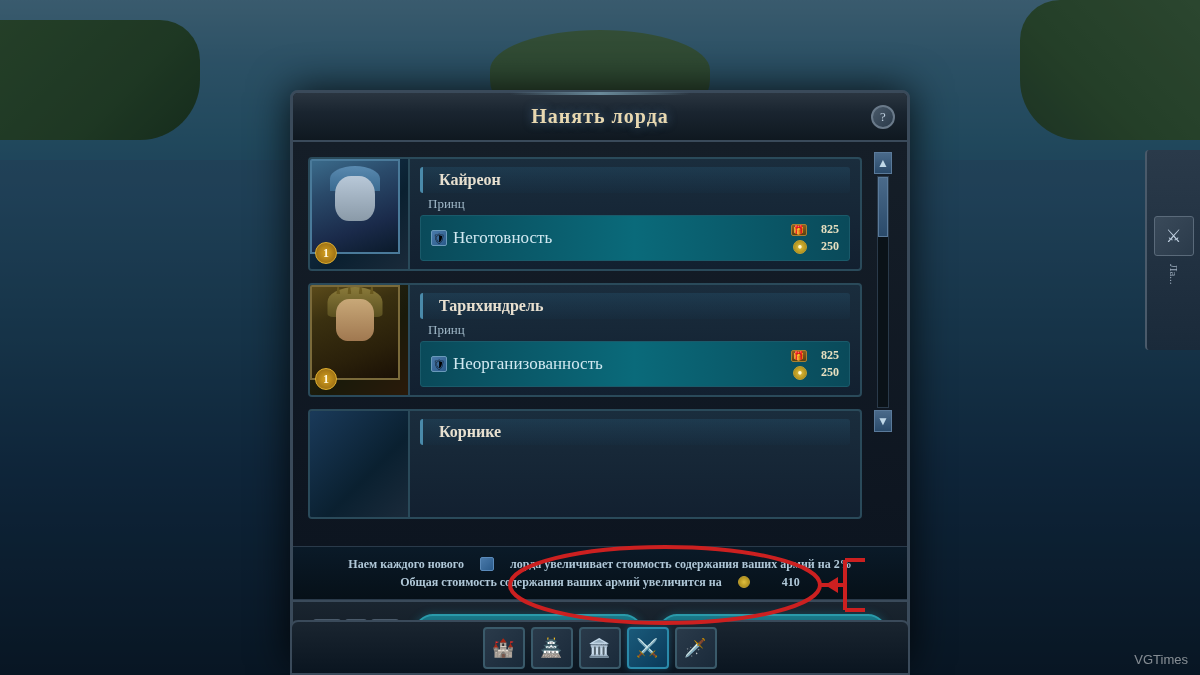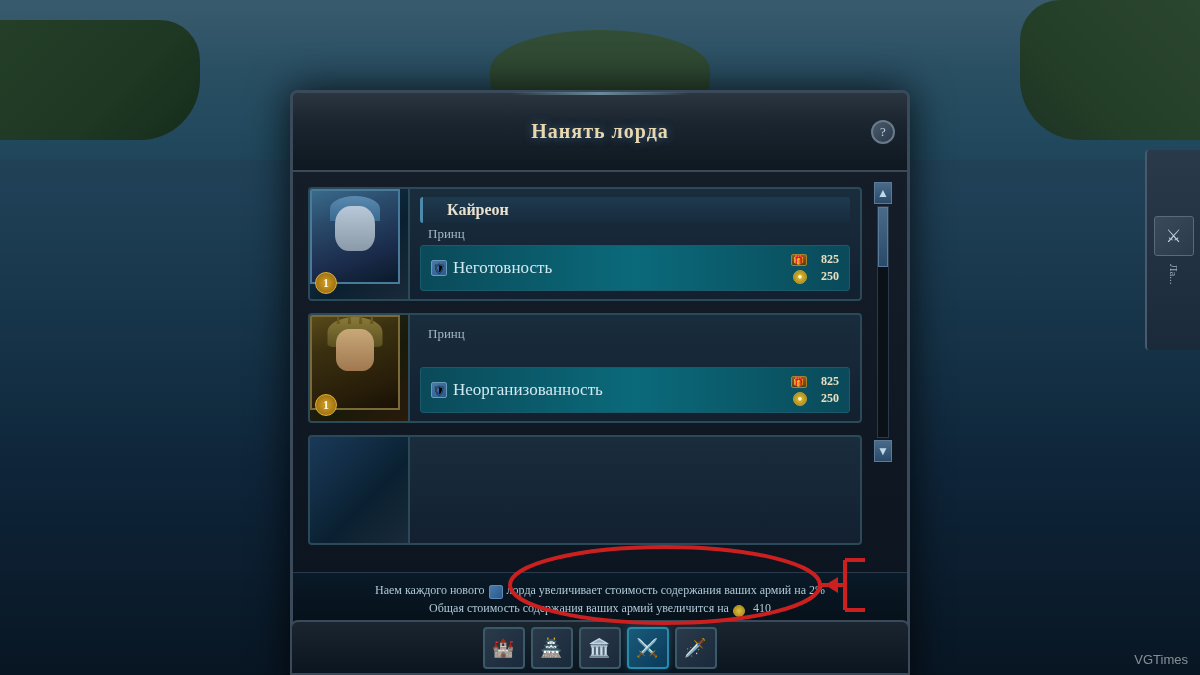--- a/index.html
+++ b/index.html
@@ -100,21 +100,21 @@
       background: linear-gradient(180deg, #1a2530 0%, #0f1820 100%);
       border: 3px solid #3a4a5a;
       border-radius: 8px;
       box-shadow: 0 0 40px rgba(0,0,0,0.8), inset 0 0 20px rgba(0,0,0,0.5);
     }
 
     
     .title-bar {
       background: linear-gradient(180deg, #2a3540 0%, #1a2530 40%, #0f1820 100%);
       border-bottom: 2px solid #3a4a5a;
-      padding: 27px 20px;
+      padding: 12px 20px;
       text-align: center;
       position: relative;
       border-radius: 5px 5px 0 0;
     }
 
     .title-bar::before {
       content: '';
       position: absolute;
       top: -1px; left: 50%; transform: translateX(-50%);
       width: 180px; height: 3px;
@@ -299,21 +299,21 @@
       display: flex;
       flex-direction: column;
       justify-content: space-between;
     }
 
     .lord-name {
       color: #e8e0d0;
       font-size: 16px;
       font-weight: bold;
       background: linear-gradient(180deg, rgba(40,90,120,0.3) 0%, rgba(20,60,90,0.1) 100%);
-      padding: 4px 24px;
+      padding: 4px 16px;
       border-radius: 3px;
       border-left: 3px solid #4a8aaa;
     }
 
     .lord-title {
       color: #a0b8c8;
       font-size: 13px;
       padding: 3px 8px;
     }
 
@@ -404,23 +404,24 @@
     }
 
     .info-text {
       color: #b0c8d8;
       font-size: 12px;
       line-height: 1.5;
     }
 
     .info-text-row {
       display: flex;
-      align-items: flex-end;
+      align-items: center;
       justify-content: center;
-      gap: 4px;
+      gap: 16px;
+      font-weight: bold;
     }
 
     .lord-icon-small {
       width: 14px; height: 14px;
       background: linear-gradient(135deg, #4a7aaa, #2a5a8a);
       border: 1px solid #5a8aba;
       border-radius: 2px;
       display: inline-block;
       vertical-align: middle;
     }
@@ -603,20 +604,21 @@
                 <div class="spike"></div>
                 <div class="spike"></div>
                 <div class="spike"></div>
               </div>
             </div>
             <div class="avatar-face-2"></div>
           </div>
           <div class="level-badge">1</div>
         </div>
         <div class="lord-info">
+          <div class="lord-name">Тарнхиндрель</div>
           <div class="lord-title">Принц</div>
           <div class="lord-status-row">
             <div class="status-left">
               <div class="status-icon">🛡</div>
               <span class="status-text">Неорганизованность</span>
             </div>
             <div class="cost-group">
               <div class="cost-item">
                 <div class="cost-icon-chest">🎁</div>
                 <span class="cost-value">825</span>
@@ -625,20 +627,23 @@
                 <div class="cost-icon-coin">●</div>
                 <span class="cost-value">250</span>
               </div>
             </div>
           </div>
         </div>
       </div>
 
       <div class="lord-card lord-card-partial">
         <div class="lord-avatar avatar-1" style="min-height:40px;"></div>
+        <div class="lord-info">
+          <div class="lord-name">Корнике</div>
+        </div>
       </div>
 
     </div>
 
     <div class="scroll-bar">
       <div class="scroll-arrow">▲</div>
       <div class="scroll-track">
         <div class="scroll-thumb"></div>
       </div>
       <div class="scroll-arrow">▼</div>

